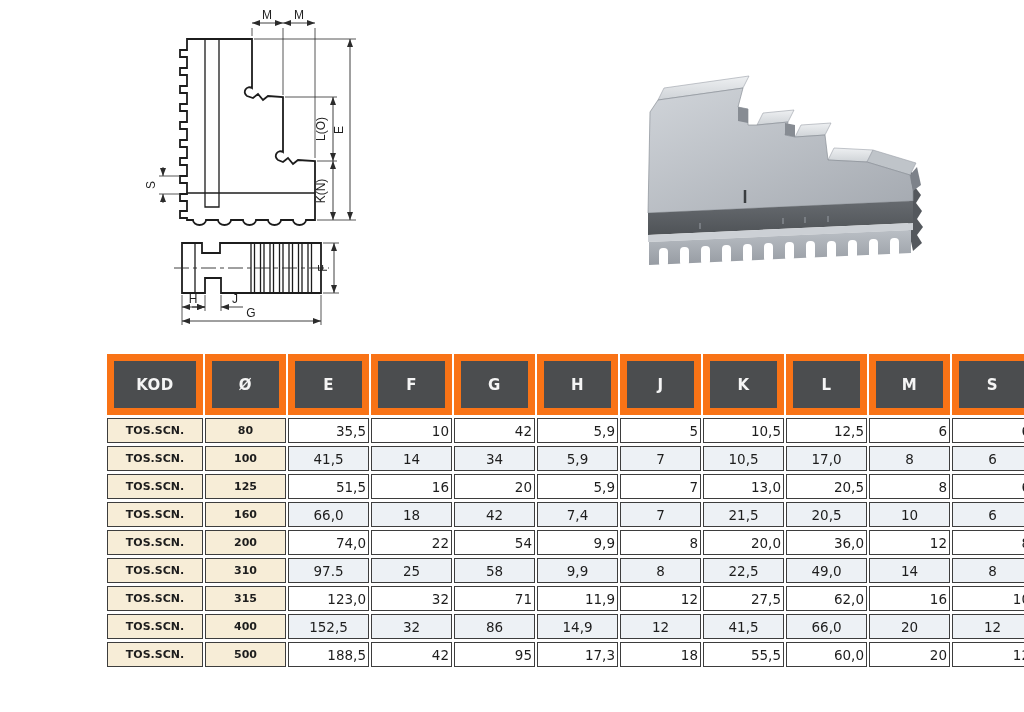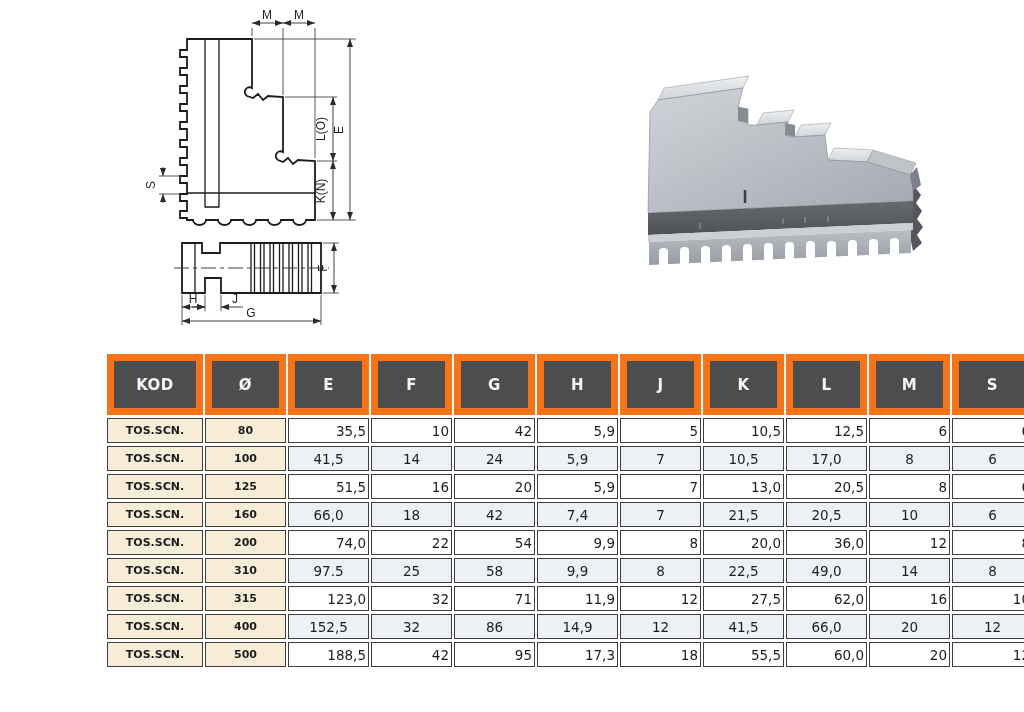--- a/index.html
+++ b/index.html
@@ -195,21 +195,21 @@
           <td class="val">10,5</td>
           <td class="val">12,5</td>
           <td class="val">6</td>
           <td class="val">6</td>
         </tr>
         <tr class="alt">
           <td class="kod">TOS.SCN.</td>
           <td class="dia">100</td>
           <td class="val">41,5</td>
           <td class="val">14</td>
-          <td class="val">24</td>
+          <td class="val">34</td>
           <td class="val">5,9</td>
           <td class="val">7</td>
           <td class="val">10,5</td>
           <td class="val">17,0</td>
           <td class="val">8</td>
           <td class="val">6</td>
         </tr>
         <tr class="plain">
           <td class="kod">TOS.SCN.</td>
           <td class="dia">125</td>

